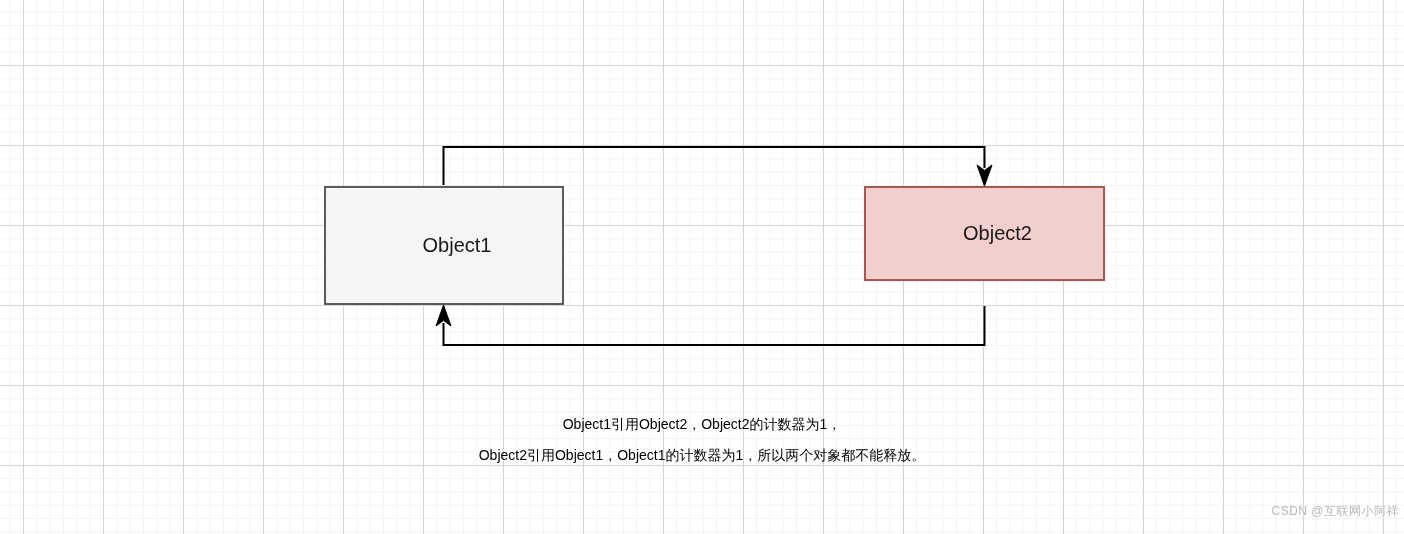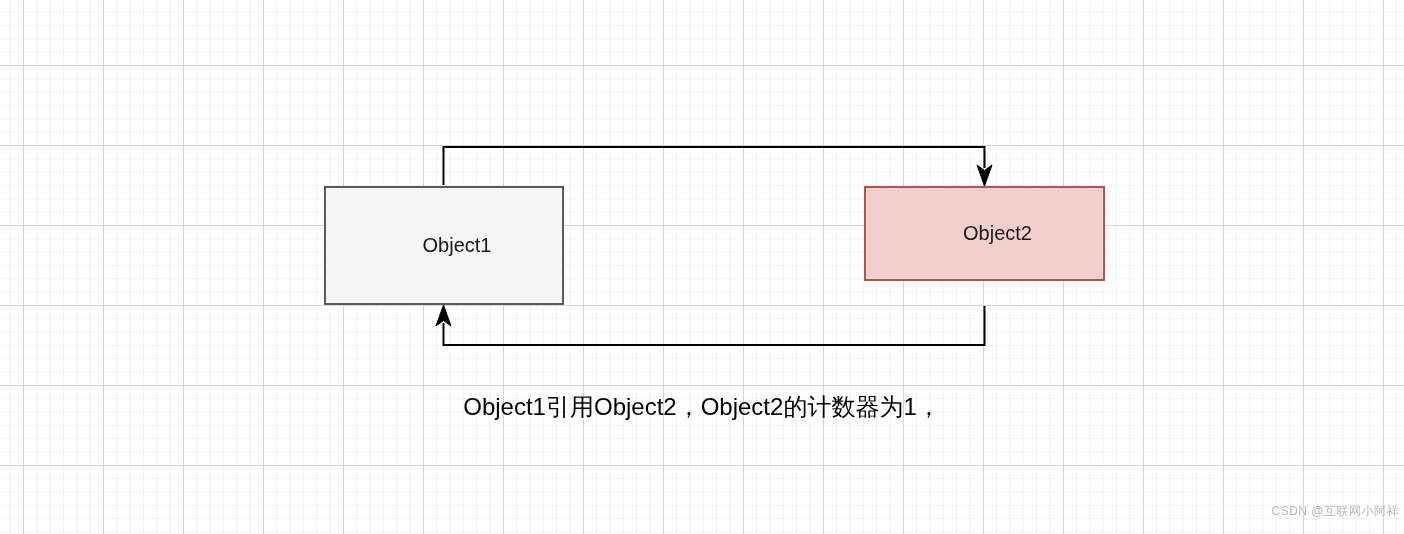--- a/index.html
+++ b/index.html
@@ -43,23 +43,23 @@
   }
   .node-object2 {
     left: 864px; top: 186px;
     width: 241px; height: 95px;
     background: #f2cecc;
     border: 2px solid #a85753;
   }
   .caption {
     position: absolute;
     left: 0; right: 0;
-    top: 391px;
+    top: 409px;
     text-align: center;
-    font-size: 24px;
+    font-size: 14px;
     line-height: 31px;
     color: #000000;
   }
   .watermark {
     position: absolute;
     right: 5px;
     top: 503px;
     font-size: 12px;
     color: #b9b7b7;
     text-shadow: 1px 1px 0 #ffffff;
@@ -87,17 +87,18 @@
   <div class="node node-object1">
     <span>Object1</span>
   </div>
 
   <div class="node node-object2">
     <span>Object2</span>
   </div>
 
   <div class="caption">
     <div>Object1引用Object2，Object2的计数器为1，</div>
+    <div>Object2引用Object1，Object1的计数器为1，所以两个对象都不能释放。</div>
   </div>
 
   <div class="watermark">CSDN @互联网小阿祥</div>
 
 </div>
 
 </body></html>

